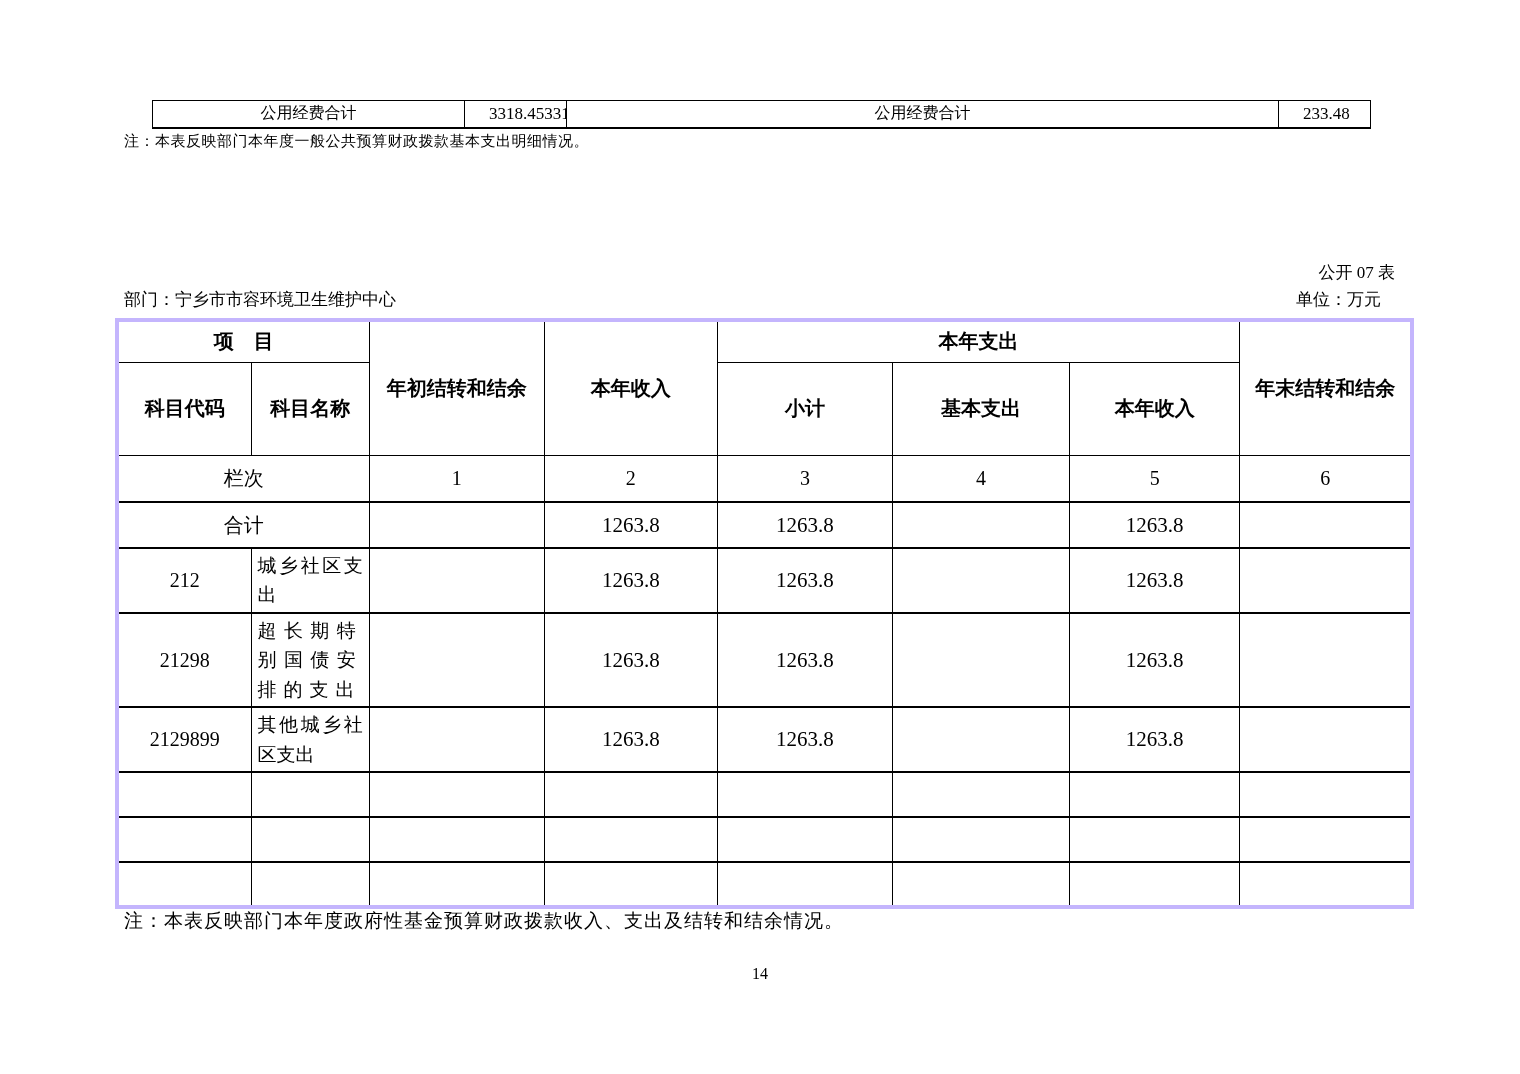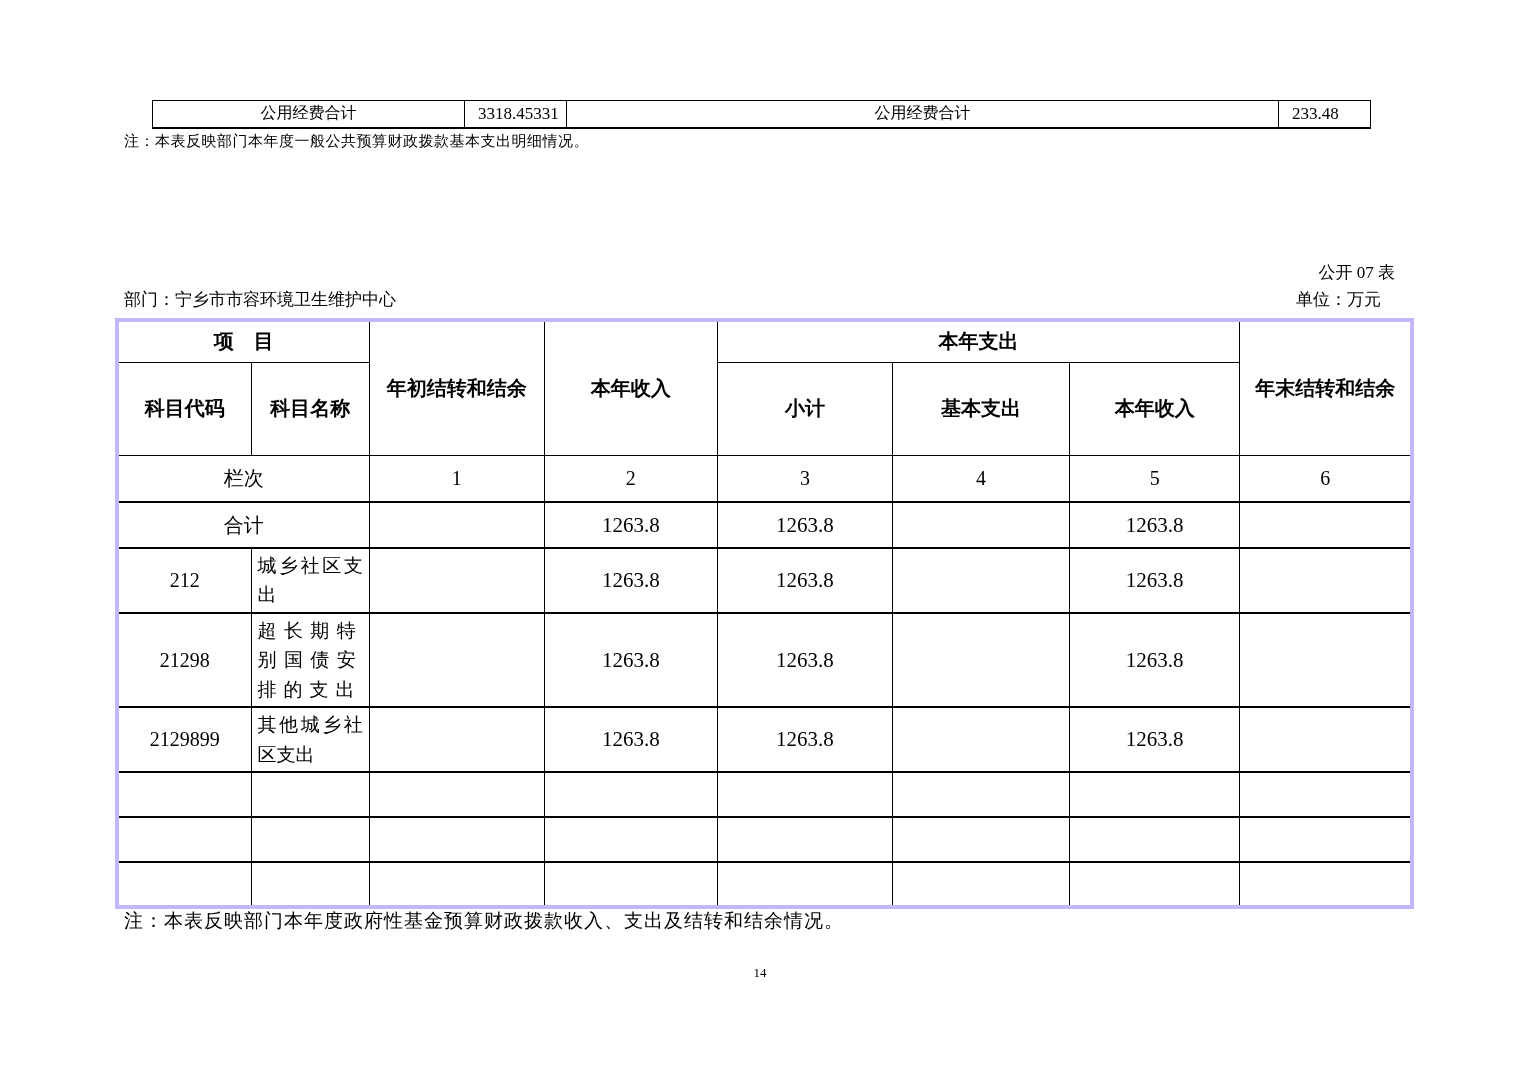--- a/index.html
+++ b/index.html
@@ -28,21 +28,21 @@
     border-bottom-width: 2px;
     height: 27px;
     font-size: 16px;
     text-align: center;
     vertical-align: middle;
     overflow: hidden;
     white-space: nowrap;
   }
   .top-table td.val {
     text-align: left;
-    padding-left: 13px;
+    padding-left: 24px;
     font-size: 17px;
   }
 
   .note-1 {
     position: absolute;
     left: 124px;
     top: 132px;
     font-size: 15px;
     letter-spacing: 0.5px;
     text-align: center;
@@ -118,21 +118,21 @@
     top: 908px;
     font-size: 19px;
     letter-spacing: 1px;
   }
   .page-number {
     position: absolute;
     left: 0;
     top: 965px;
     width: 100%;
     text-align: center;
-    font-size: 13px;
+    font-size: 16px;
   }
 </style>
 </head>
 <body>
 
 <div class="page">
 
   <table class="top-table">
     <colgroup>
       <col style="width:312px">

